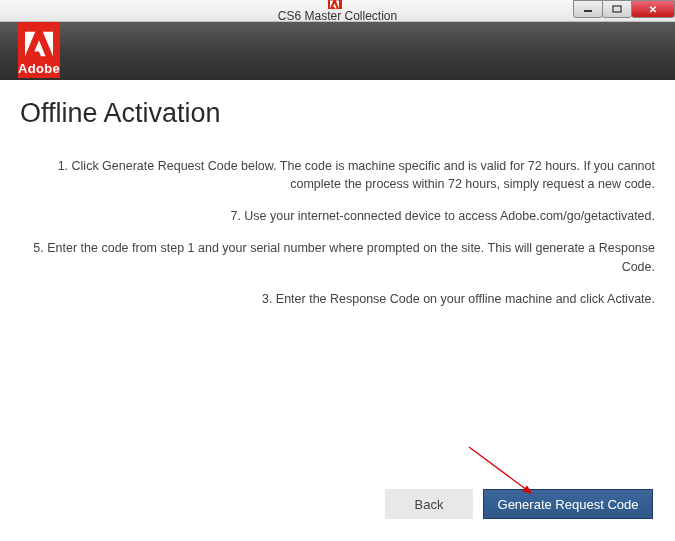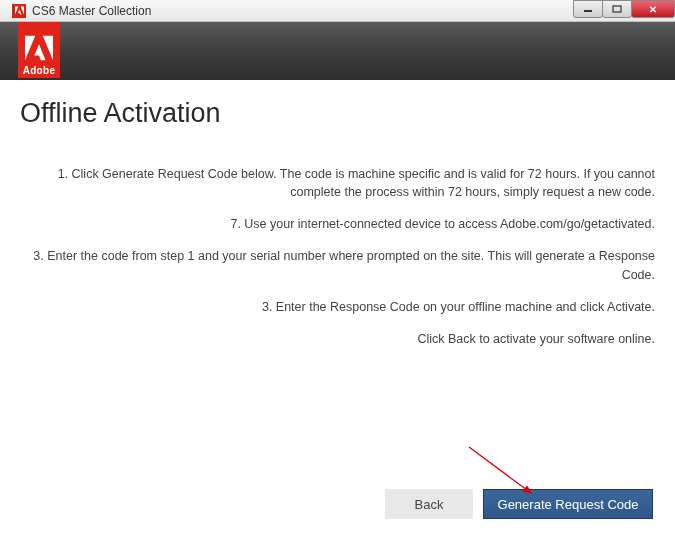--- a/index.html
+++ b/index.html
@@ -10,22 +10,23 @@
       height: 541px;
       overflow: hidden;
       position: relative;
     }
     .titlebar {
       height: 22px;
       background: linear-gradient(to bottom, #f8f8f8, #e8e8e8);
       border-bottom: 1px solid #c0c0c0;
       display: flex;
       align-items: center;
-      padding: 0 12px;
+      padding: 0 6px;
       position: relative;
+      flex-direction: column;
     }
     .titlebar-icon {
       width: 14px; height: 14px;
       background: #d62410;
       display: flex;
       align-items: center;
       justify-content: center;
       margin-right: 6px;
     }
     .titlebar-icon svg { width: 9px; height: 9px; }
@@ -72,33 +73,33 @@
       align-items: center;
       justify-content: flex-end;
       padding-bottom: 2px;
     }
     .adobe-logo svg {
       width: 28px; height: 28px;
       margin-bottom: 3px;
     }
     .adobe-logo-text {
       color: #fff;
-      font-size: 10px;
+      font-size: 13px;
       font-weight: bold;
       letter-spacing: 0.3px;
       text-align: center;
     }
     .content {
       padding: 18px 20px 0 20px;
     }
     .page-title {
       font-size: 27px;
       font-weight: 300;
       color: #2a2a2a;
-      margin-bottom: 36px;
+      margin-bottom: 28px;
       font-family: "Segoe UI Light","Segoe UI",sans-serif;
     }
     .step {
       font-size: 12.5px;
       color: #444;
       line-height: 1.45;
       margin-bottom: 14px;
       text-align: right;
     }
     .footer {
@@ -166,23 +167,22 @@
         <path fill="#fff" d="M0 0h11L0 26V0zm19 0h11v26L19 0zm-4 9l7 17h-5l-2-5h-5l5-12z"></path>
       </svg>
     <span class="adobe-logo-text">Adobe</span>
   </div>
 </div>
 
 <div class="content">
   <h1 class="page-title">Offline Activation</h1>
   <p class="step">1. Click Generate Request Code below. The code is machine specific and is valid for 72 hours. If you cannot complete the process within 72 hours, simply request a new code.</p>
   <p class="step">7. Use your internet-connected device to access Adobe.com/go/getactivated.</p>
-  <p class="step">3. Enter the code from step 1 and your serial number where prompted on the site. This will generate a Response Code.</p>
+  <p class="step">5. Enter the code from step 1 and your serial number where prompted on the site. This will generate a Response Code.</p>
   <p class="step">3. Enter the Response Code on your offline machine and click Activate.</p>
-  <p class="step">Click Back to activate your software online.</p>
 </div>
 
 <div class="footer">
   <button class="btn btn-back">Back</button>
   <button class="btn btn-primary">Generate Request Code</button>
 </div>
 
 <svg class="arrow-annot" width="80" height="60">
   <defs>
     <marker id="ah" markerWidth="8" markerHeight="8" refX="6" refY="3" orient="auto">

